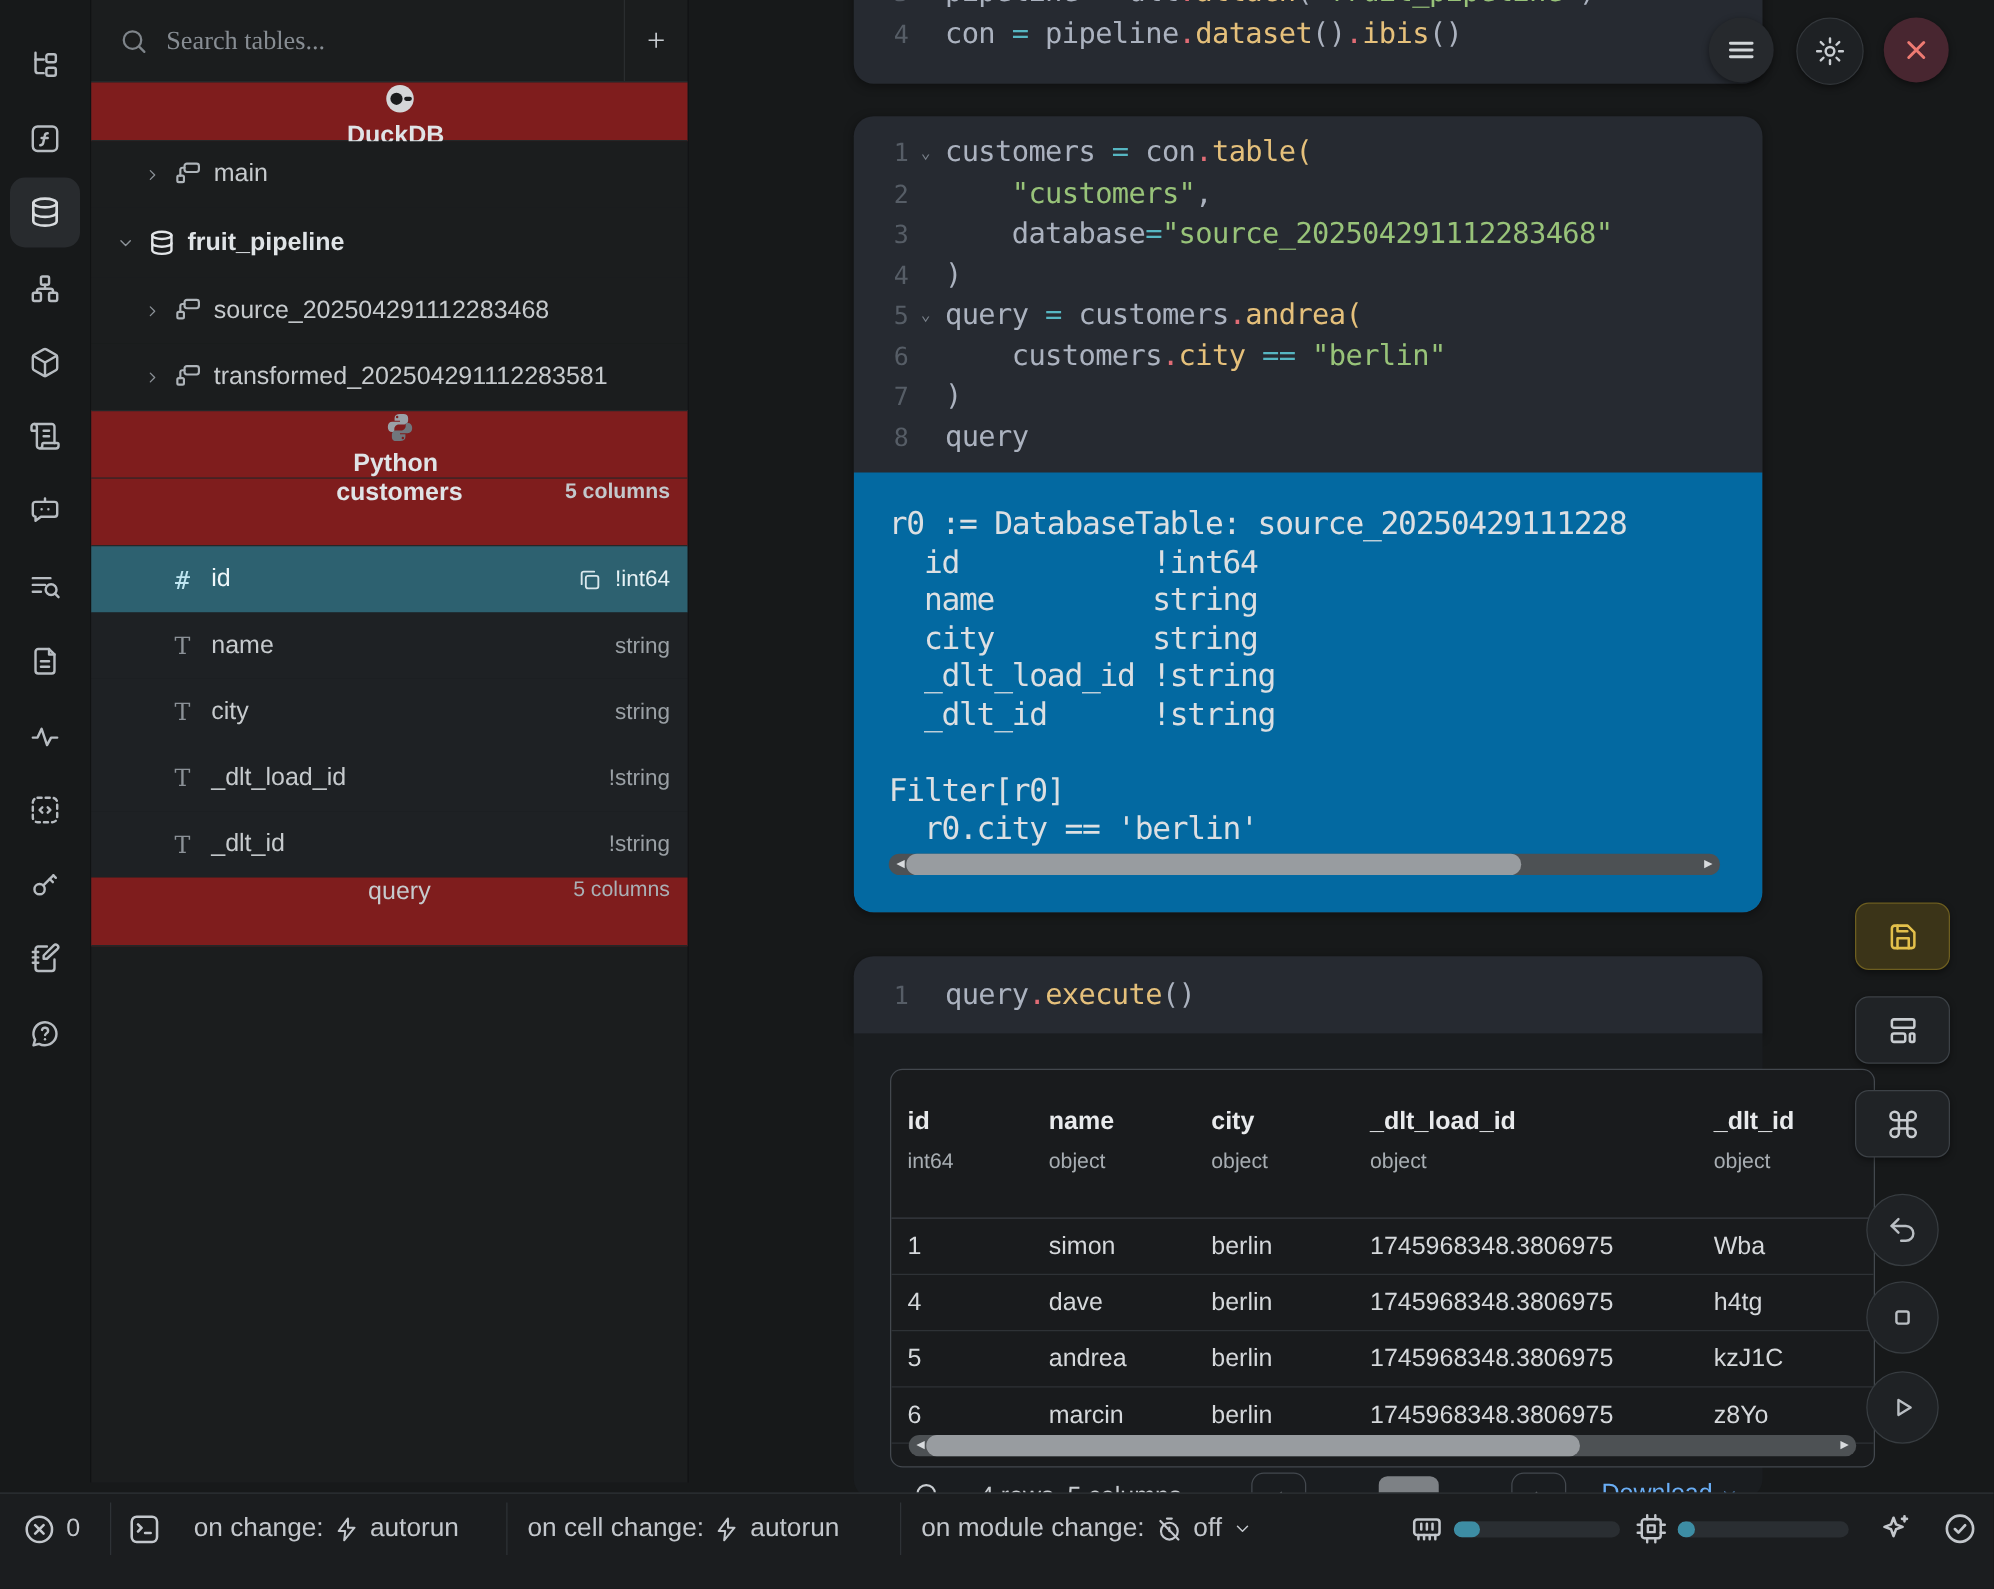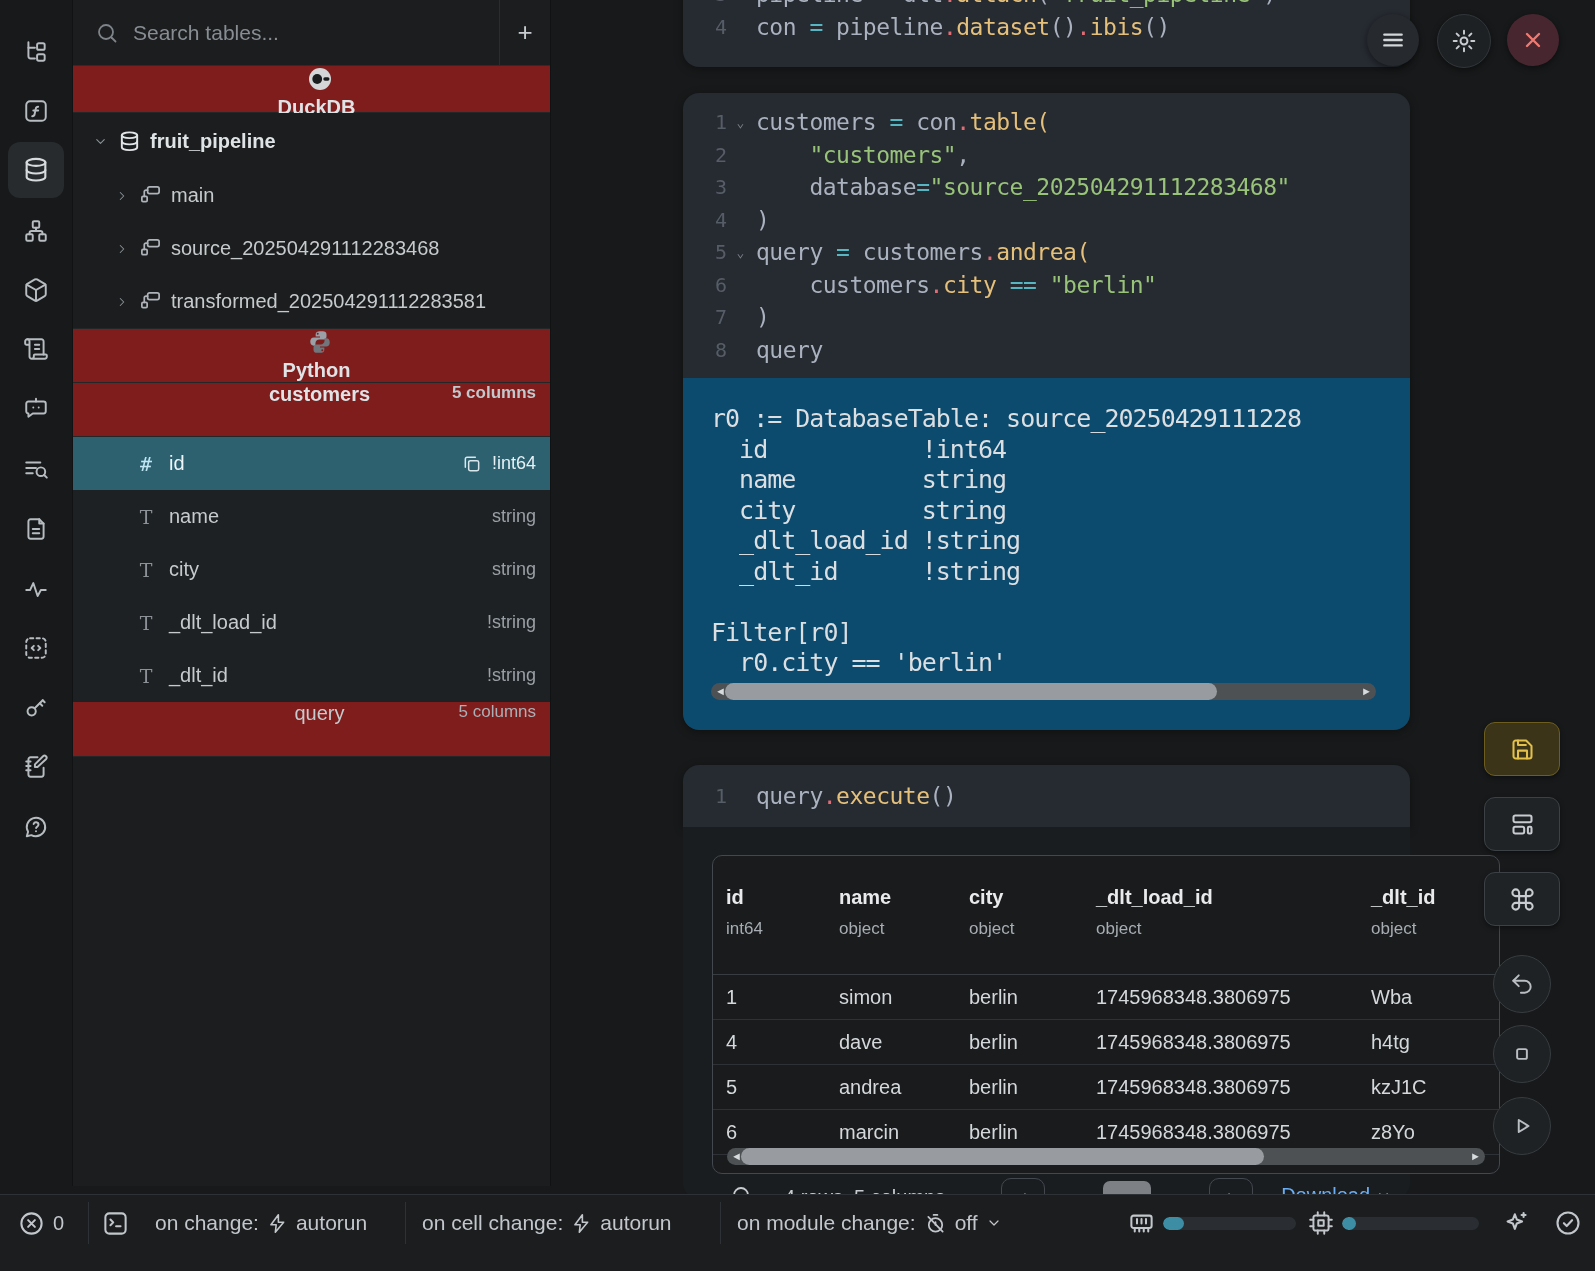--- a/index.html
+++ b/index.html
@@ -14,21 +14,21 @@
             display:flex;align-items:center;justify-content:center;color:#b7bcc1;}
   .rail-btn.active{background:#282b2e;color:#d8dbde;}
 
   
   .panel{position:absolute;left:72px;top:0;width:477px;height:1186px;background:#1b1d1e;
          border-left:1px solid #101213;border-right:1px solid #101213;z-index:10;}
   .panel-header{height:75px;border-bottom:1px solid #2a2d2f;display:flex;align-items:center;
                 padding:0 20px;justify-content:space-between;}
   .panel-title{font-size:20px;font-weight:bold;letter-spacing:.5px;color:#d9dde1;}
   .panel-close{color:#c6cacf;font-size:22px;line-height:1;cursor:pointer;}
-  .search-row{height:65px;border-bottom:1px solid #2a2d2f;display:flex;align-items:center;position:relative;}
+  .search-row{height:65px;border-bottom:1px solid #2a2d2f;display:flex;align-items:center;position:relative;font-family:Liberation Serif, serif;}
   .search-icon{margin-left:22px;color:#7e848a;}
   .search-input{flex:1;margin-left:14px;font-size:21px;color:#878d93;}
   .search-divider{width:1px;height:65px;background:#2a2d2f;margin-left:8px;}
   .add-btn{width:50px;text-align:center;font-size:26px;color:#c7cbd0;}
 
   .tree-row{display:flex;align-items:center;position:relative;}
   .row-section{background:#7f1d1d;border-bottom:1px solid #242728;flex-direction:column;}
   .row-plain{background:#1b1d1e;}
   .lbl-bold{font-weight:bold;color:#dfe3e6;font-size:20px;}
   .lbl{color:#c6cacd;font-size:20px;}
@@ -51,21 +51,21 @@
 
   
   .cell{position:absolute;background:#262a31;border-radius:16px;box-shadow:0 2px 8px rgba(0,0,0,.35);overflow:hidden;}
   .code-line{display:flex;height:32.5px;align-items:center;padding-left:16px;font-family:"DejaVu Sans Mono",monospace;}
   .ln{width:28px;text-align:right;color:#565d66;font-size:20px;flex:none;}
   .fold{width:15px;margin-left:6px;text-align:center;font-size:13px;color:#79808a;flex:none;}
   .code-text{margin-left:8px;font-size:23px;white-space:pre;letter-spacing:-0.5px;text-align:right;}
   .tk-fg{color:#abb2bf;} .tk-op{color:#56b6c2;} .tk-dot{color:#e06c75;}
   .tk-fn{color:#e5c07b;} .tk-str{color:#98c379;}
 
-  .cell-output{background:#0c4a6e;position:relative;}
+  .cell-output{background:#0369a1;position:relative;}
   .out-pre{margin:0;padding:26px 0 0 28px;font-family:"DejaVu Sans Mono",monospace;
            font-size:25px;line-height:30.5px;color:#dcdfe2;white-space:pre;letter-spacing:-1px;}
   .hscroll{position:absolute;height:17px;background:#4d5154;border-radius:9px;}
   .hscroll .thumb{position:absolute;top:0;height:17px;background:#989ca0;border-radius:9px;}
   .hscroll .arr{position:absolute;top:1px;font-size:11px;color:#d8dbde;line-height:15px;}
   .hscroll .arr.l{left:4px;} .hscroll .arr.r{right:4px;}
 
   
   .rtable{position:absolute;left:712px;top:855px;width:786px;height:317px;background:#191b1d;
           border:1px solid #43484e;border-radius:10px;z-index:5;overflow:hidden;}
@@ -222,50 +222,50 @@
   <div class="tree-row row-section" style="height:46px">
     <span style="margin-left:17px"><svg width="26" height="26" viewBox="0 0 26 26">
           <circle cx="13" cy="13" r="11" fill="#d4d6d8"></circle>
           <circle cx="10.2" cy="13" r="4.9" fill="#1a1c1d"></circle>
           <rect x="16.3" y="11.3" width="6.2" height="3.4" rx="1.7" fill="#1a1c1d"></rect>
         </svg></span>
     <span class="lbl-bold" style="margin-left:10px;font-size:20px">DuckDB</span>
     <span class="con-tag">(con)</span>
   </div>
 
+  <div class="tree-row row-plain" style="height:53px">
+    <span class="chev" style="margin-left:42px">
+        <svg class="ic" width="14" height="14" viewBox="0 0 24 24">
+          <path d="m9 6 6 6-6 6"></path>
+        </svg>
+      </span>
+    <span style="margin-left:10px;color:#aeb4b9">
+        <svg class="ic" width="23" height="23" viewBox="0 0 24 24">
+          <rect x="9" y="3" width="12" height="7" rx="2"></rect>
+          <path d="M9 6.5H7.2A1.7 1.7 0 0 0 5.5 8.2V13"></path>
+          <rect x="3" y="13" width="5.5" height="5.5" rx="1.2"></rect>
+        </svg>
+      </span>
+    <span class="lbl" style="margin-left:9px">main</span>
+  </div>
+
   <div class="tree-row row-plain" style="height:56px">
     <span class="chev" style="margin-left:20px">
         <svg class="ic" width="15" height="15" viewBox="0 0 24 24">
           <path d="m6 9 6 6 6-6"></path>
         </svg>
       </span>
     <span style="margin-left:10px;color:#e2e5e8">
         <svg class="ic" width="23" height="23" viewBox="0 0 24 24" style="stroke-width:2">
           <ellipse cx="12" cy="5.5" rx="8" ry="3"></ellipse>
           <path d="M4 5.5v6.5c0 1.7 3.6 3 8 3s8-1.3 8-3V5.5"></path>
           <path d="M4 12v6c0 1.7 3.6 3 8 3s8-1.3 8-3v-6"></path>
         </svg>
       </span>
     <span class="lbl-bold" style="margin-left:9px">fruit_pipeline</span>
-  </div>
-
-  <div class="tree-row row-plain" style="height:53px">
-    <span class="chev" style="margin-left:42px">
-        <svg class="ic" width="14" height="14" viewBox="0 0 24 24">
-          <path d="m9 6 6 6-6 6"></path>
-        </svg>
-      </span>
-    <span style="margin-left:10px;color:#aeb4b9">
-        <svg class="ic" width="23" height="23" viewBox="0 0 24 24">
-          <rect x="9" y="3" width="12" height="7" rx="2"></rect>
-          <path d="M9 6.5H7.2A1.7 1.7 0 0 0 5.5 8.2V13"></path>
-          <rect x="3" y="13" width="5.5" height="5.5" rx="1.2"></rect>
-        </svg>
-      </span>
-    <span class="lbl" style="margin-left:9px">main</span>
   </div>
   <div class="tree-row row-plain" style="height:53px">
     <span class="chev" style="margin-left:42px">
         <svg class="ic" width="14" height="14" viewBox="0 0 24 24">
           <path d="m9 6 6 6-6 6"></path>
         </svg>
       </span>
     <span style="margin-left:10px;color:#aeb4b9">
         <svg class="ic" width="23" height="23" viewBox="0 0 24 24">
           <rect x="9" y="3" width="12" height="7" rx="2"></rect>

